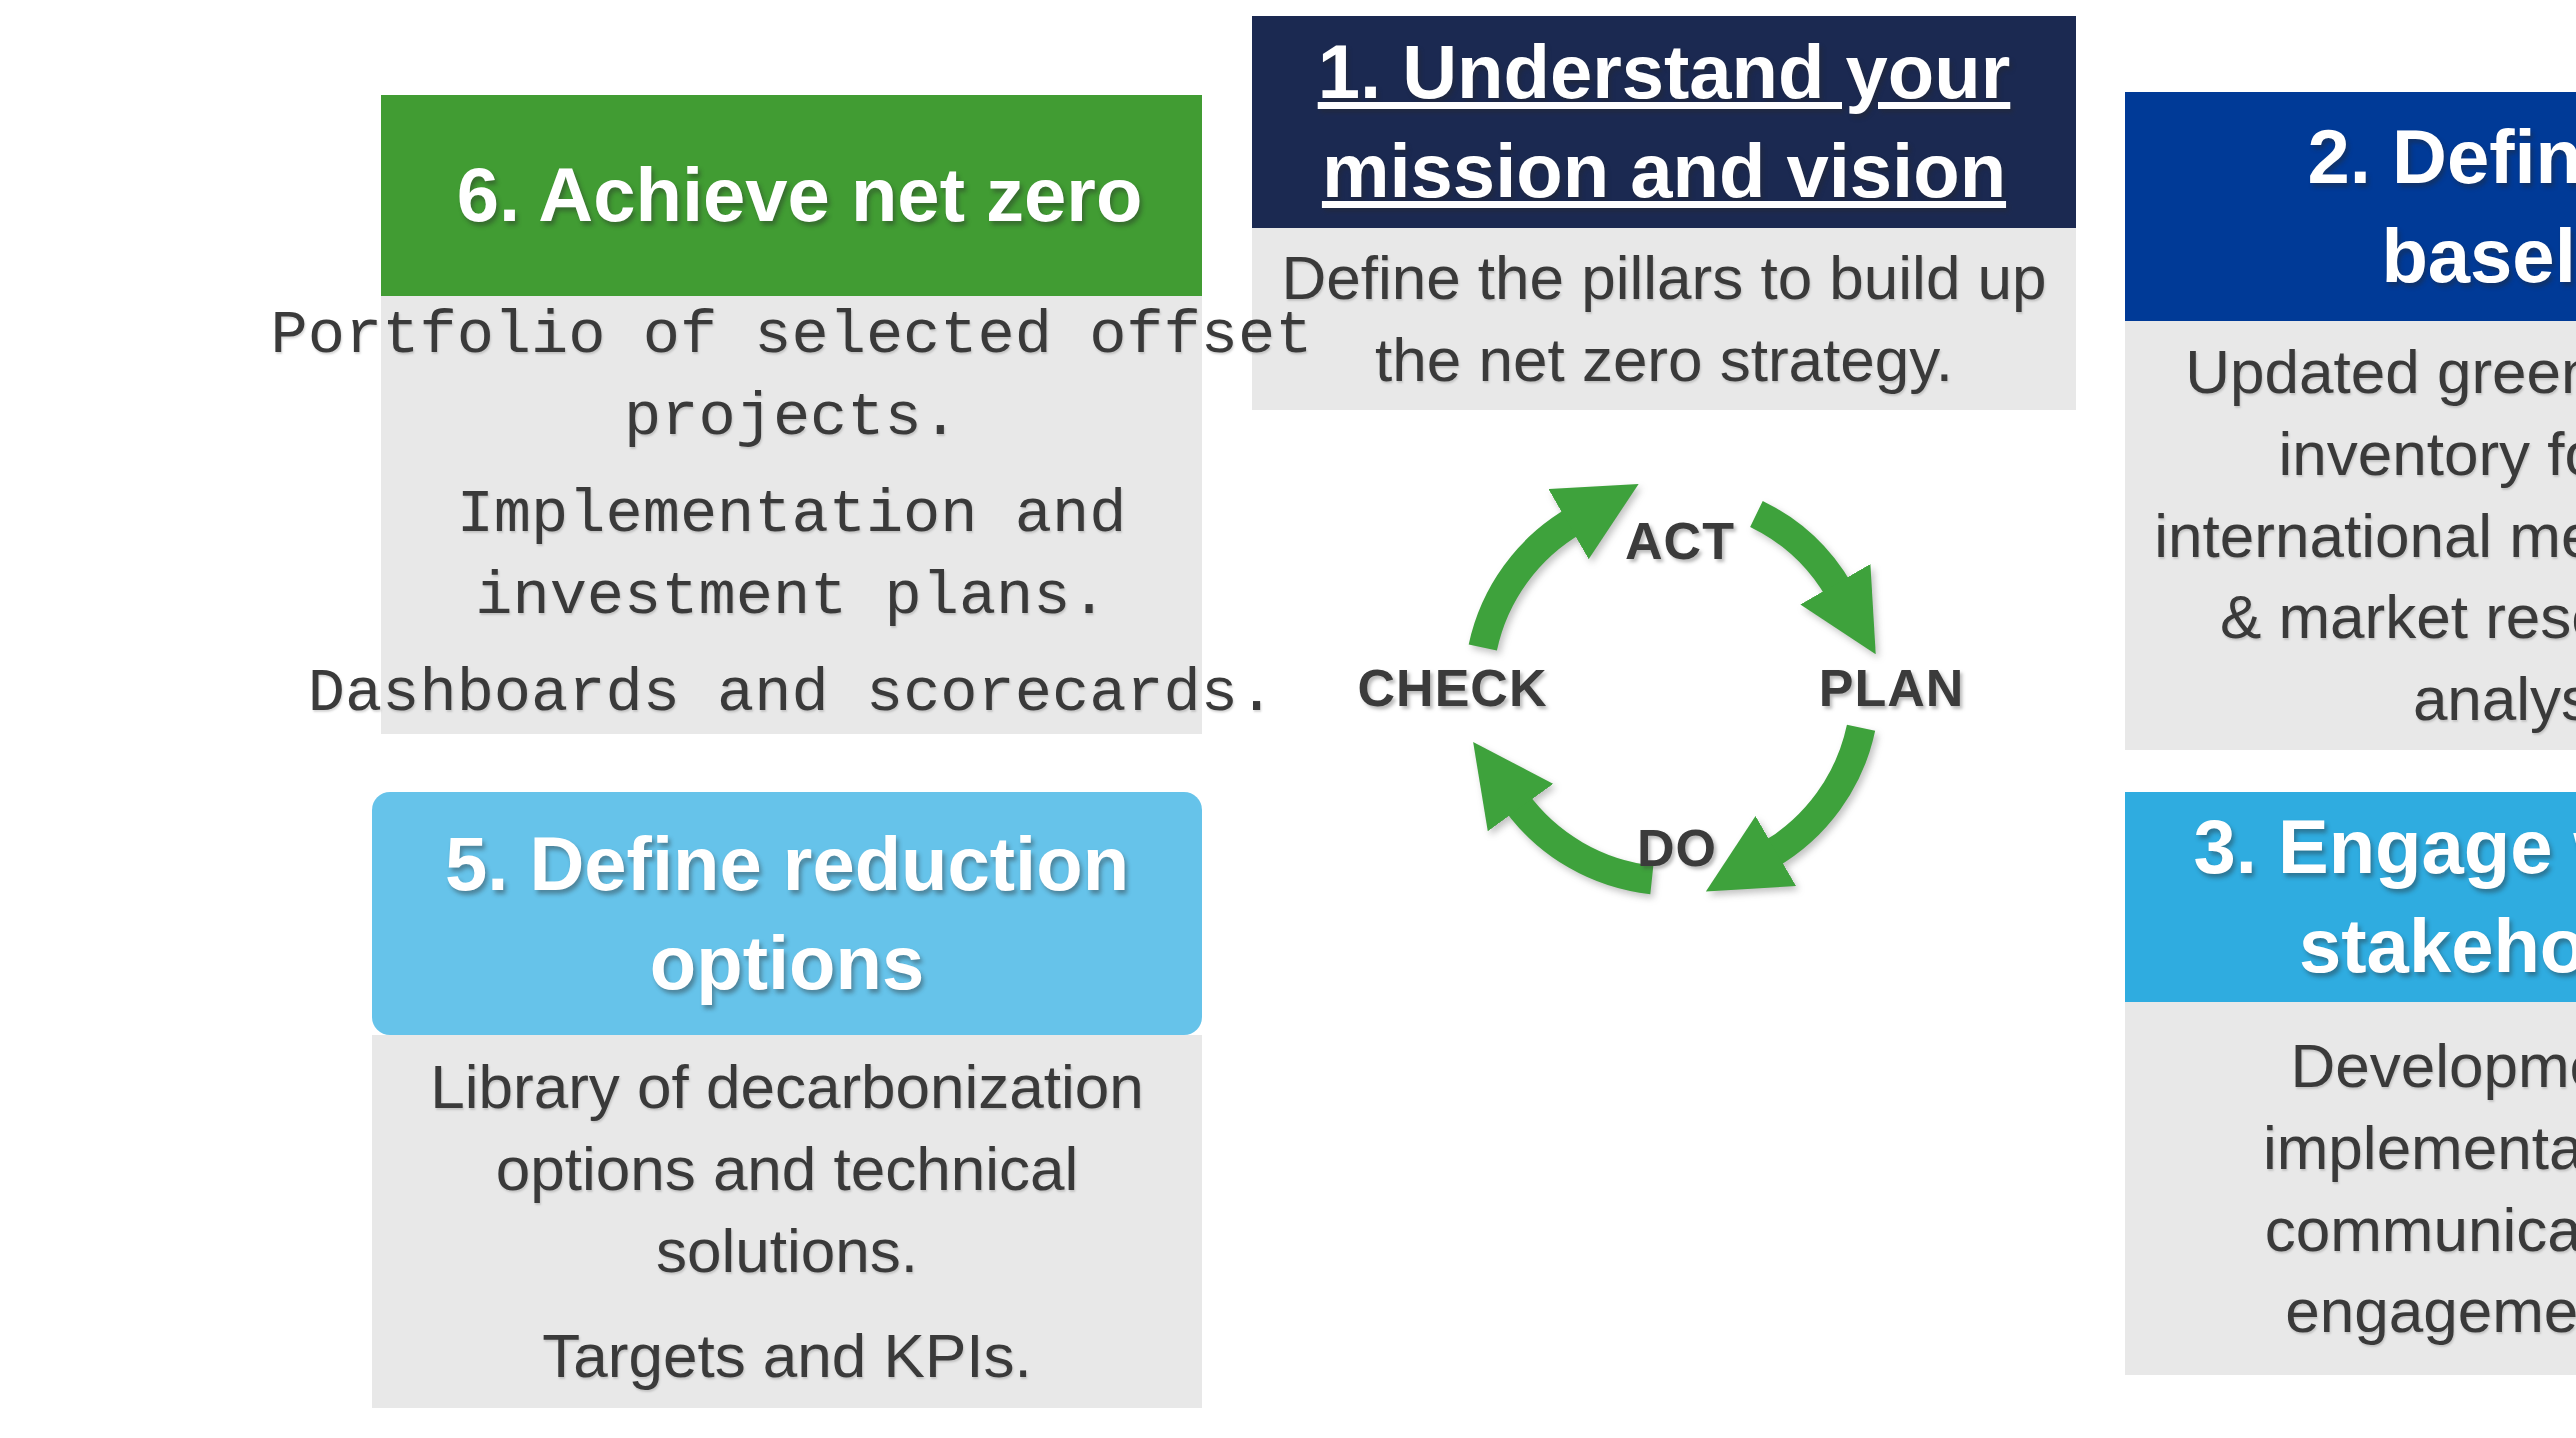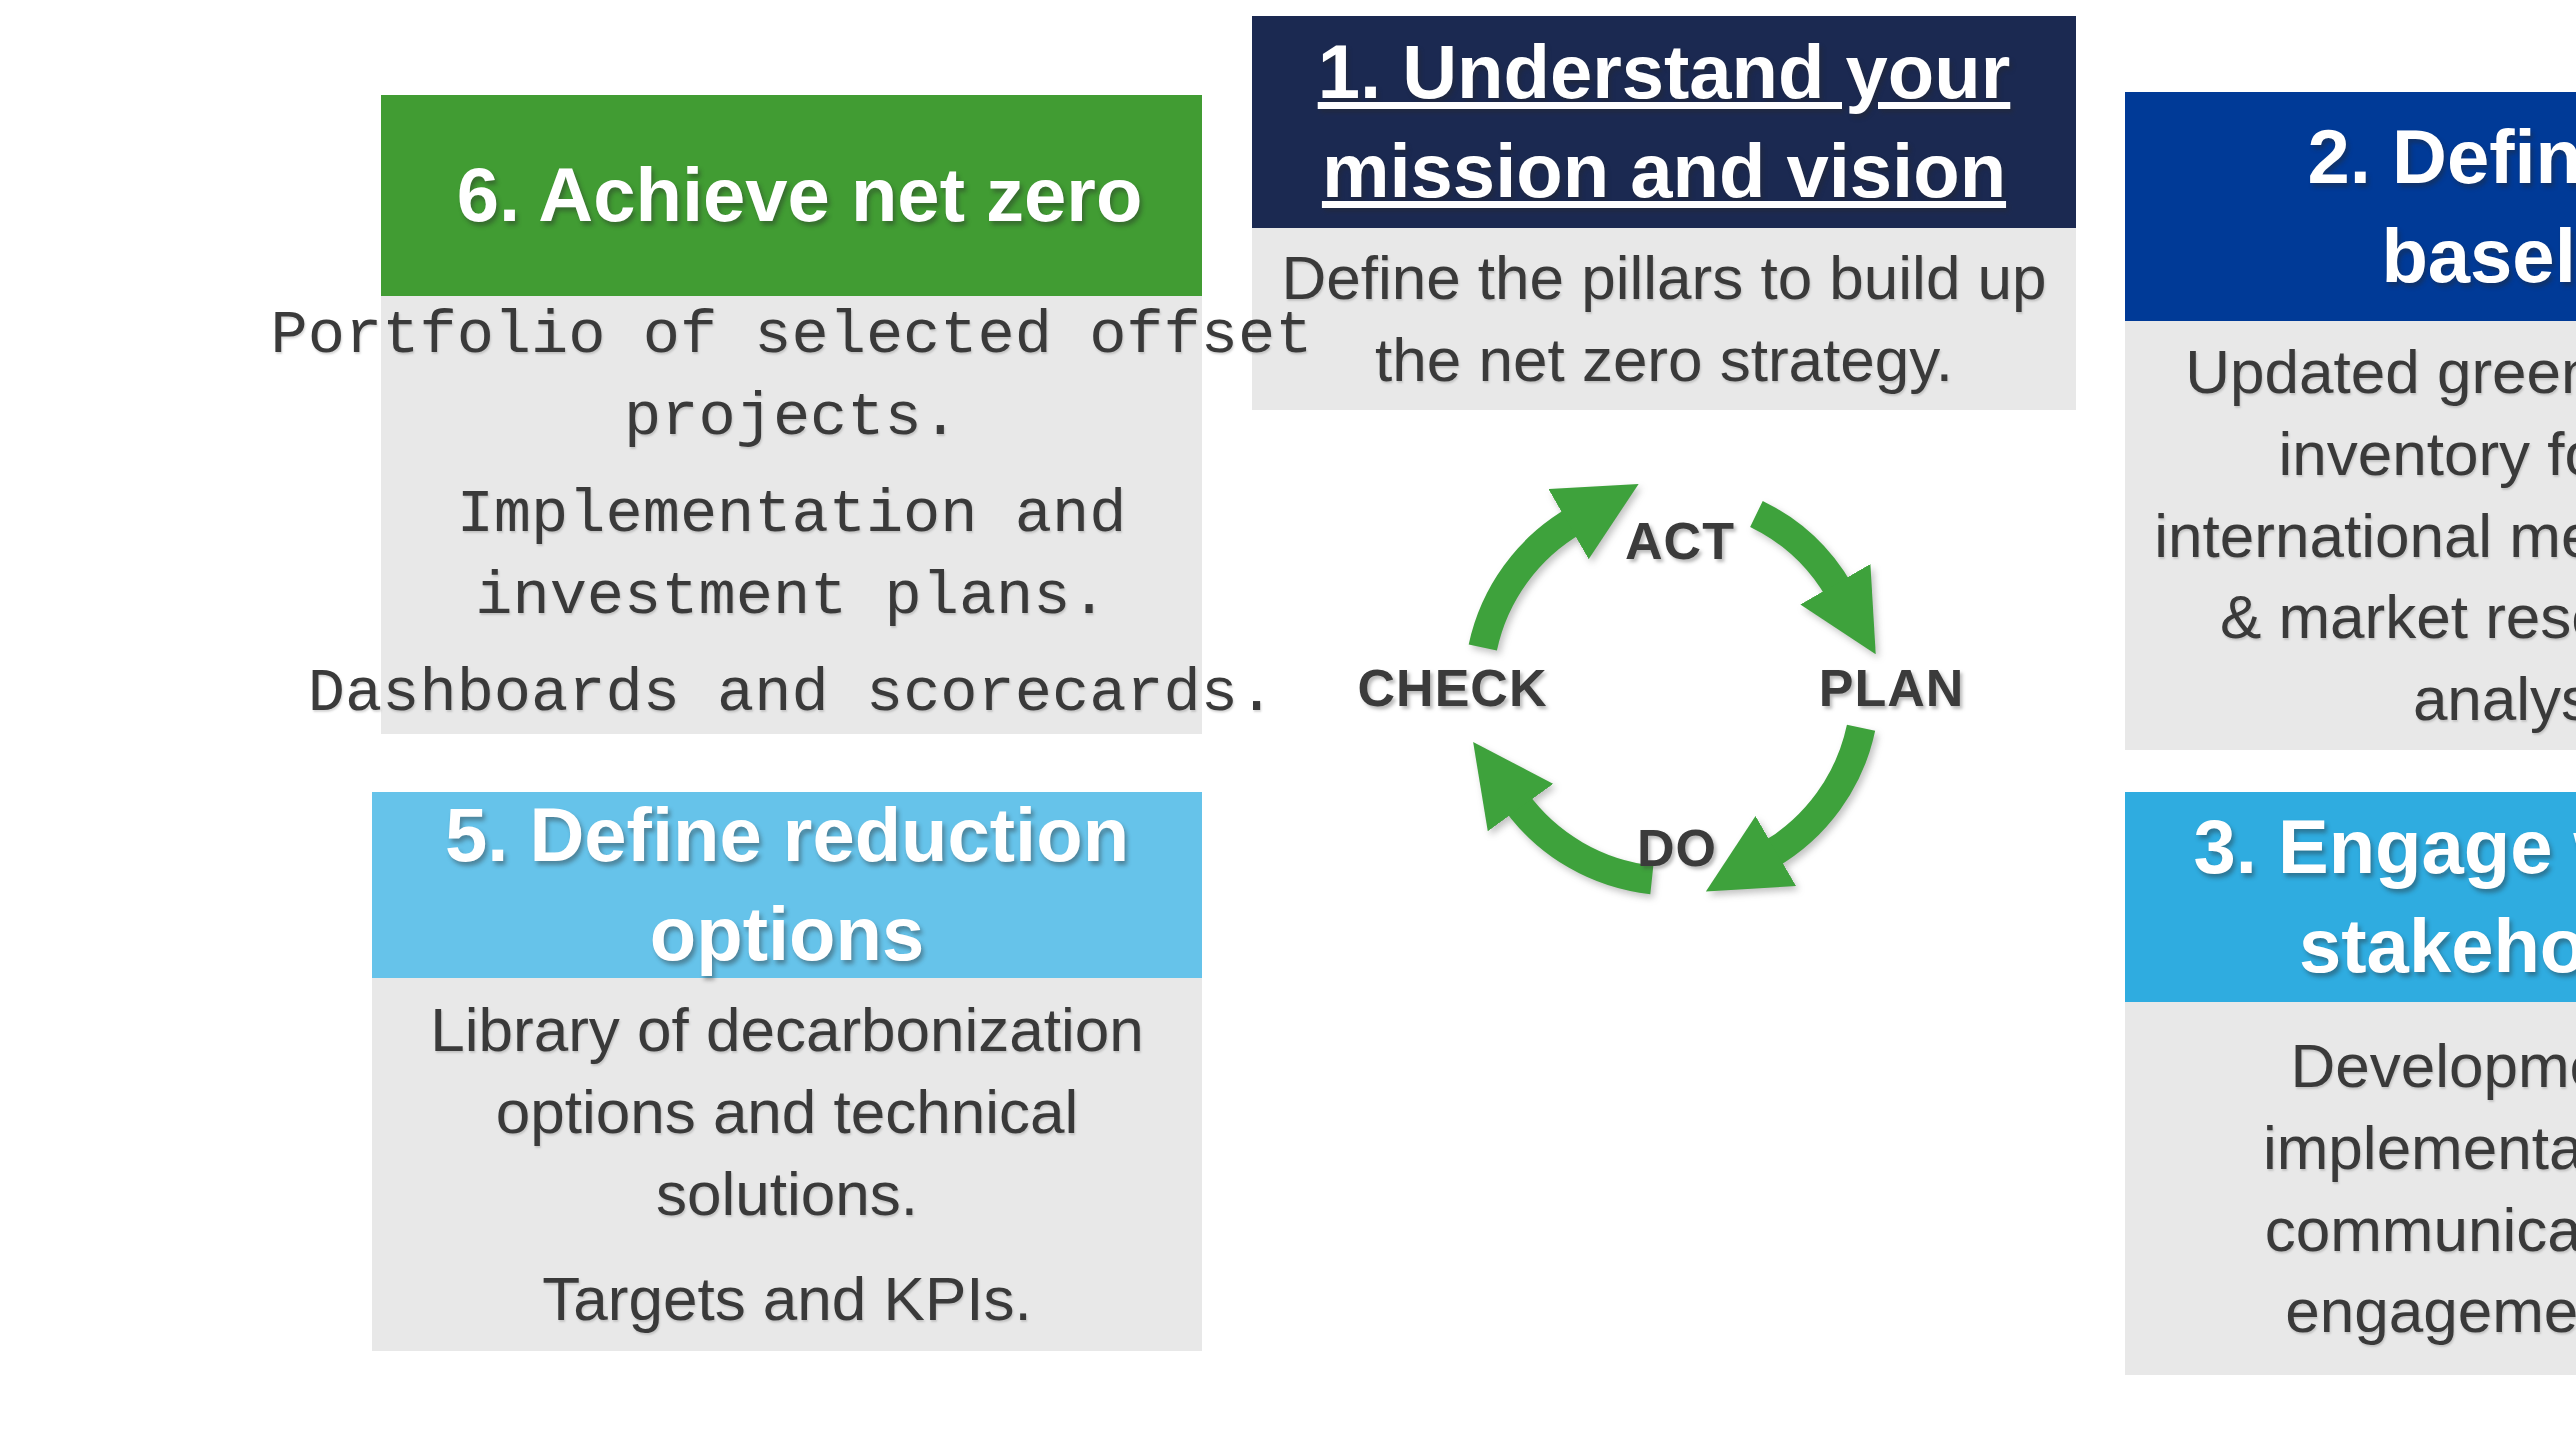--- a/index.html
+++ b/index.html
@@ -62,21 +62,21 @@
 
   .pos-3 { left: 2125px; top: 792px; width: 817px; }
   .pos-3 .hdr   { height: 210px; }
   .pos-3 .panel { height: 373px; }
 
   .pos-4 { left: 1252px; top: 923px; width: 824px; }
   .pos-4 .hdr   { height: 230px; }
   .pos-4 .panel { height: 276px; }
 
   .pos-5 { left: 372px;  top: 792px; width: 830px; }
-  .pos-5 .hdr   { height: 186px; }
+  .pos-5 .hdr   { height: 243px; border-radius: 18px; }
   .pos-5 .panel { height: 373px; }
 
   .pos-6 { left: 381px;  top: 95px;  width: 821px; }
   .pos-6 .hdr   { height: 201px; padding-left: 16px; }
   .pos-6 .panel { height: 438px; gap: 15.5px; font-family: Liberation Mono, monospace; }
 
   
   .cycle-svg {
     position: absolute;
     left: 1288px;

